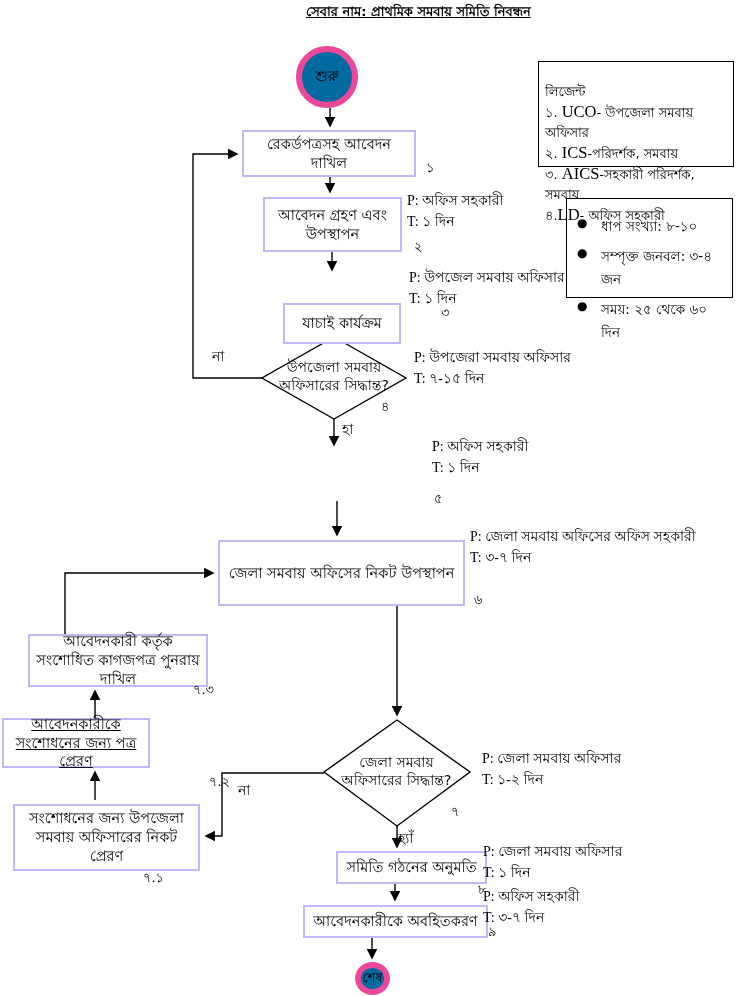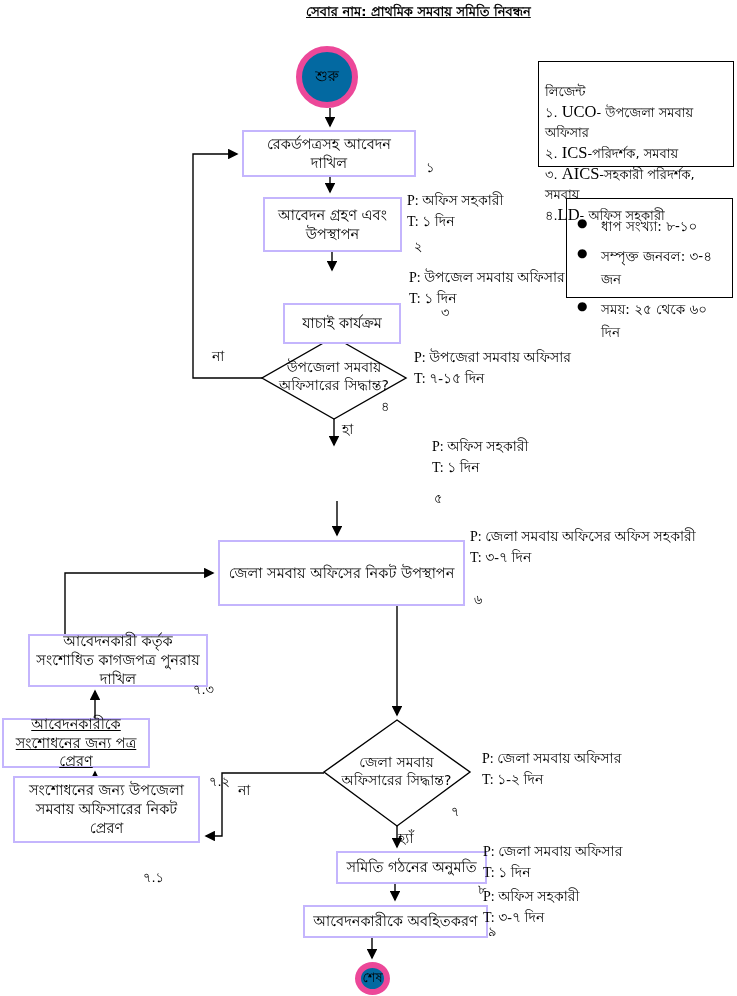--- a/index.html
+++ b/index.html
@@ -84,21 +84,21 @@
 
   <div class="terminal" style="left:296px; top:46px; width:62px; height:62px;">শুরু</div>
   <div class="terminal" style="left:355px; top:962px; width:35px; height:33px; font-size:13px;">শেষ</div>
 
   <div class="box" style="left:242px; top:130px; width:174px; height:47px;">রেকর্ডপত্রসহ আবেদন দাখিল</div>
   <div class="box" style="left:263px; top:197px; width:139px; height:55px;">আবেদন গ্রহণ এবং উপস্থাপন</div>
   <div class="box" style="left:283px; top:275px; width:118px; height:41px;margin-top:28px;">যাচাই কার্যক্রম</div>
   <div class="box thick" style="left:218px; top:540px; width:247px; height:66px;">জেলা সমবায় অফিসের নিকট উপস্থাপন</div>
   <div class="box thick" style="left:2px; top:634px; width:180px; height:53px;margin-left:26px;">আবেদনকারী কর্তৃক সংশোধিত কাগজপত্র পুনরায় দাখিল</div>
   <div class="box thick" style="left:2px; top:718px; width:148px; height:50px;text-decoration:underline;">আবেদনকারীকে সংশোধনের জন্য পত্র প্রেরণ</div>
-  <div class="box" style="left:13px; top:776px; width:187px; height:67px;">সংশোধনের জন্য উপজেলা সমবায় অফিসারের নিকট প্রেরণ</div>
+  <div class="box" style="left:13px; top:804px; width:187px; height:67px;">সংশোধনের জন্য উপজেলা সমবায় অফিসারের নিকট প্রেরণ</div>
   <div class="box" style="left:336px; top:851px; width:151px; height:33px;">সমিতি গঠনের অনুমতি</div>
   <div class="box thick" style="left:303px; top:905px; width:185px; height:33px;">আবেদনকারীকে অবহিতকরণ</div>
 
   <div class="dlabel" style="left:268px; top:358px; width:132px;">উপজেলা সমবায় অফিসারের সিদ্ধান্ত?</div>
   <div class="dlabel" style="left:330px; top:753px; width:133px;">জেলা সমবায় অফিসারের সিদ্ধান্ত?</div>
 
   <div class="num" style="left:426px; top:158px;">১</div>
   <div class="num" style="left:414px; top:237px;">২</div>
   <div class="num" style="left:441px; top:303px;">৩</div>
   <div class="num" style="left:381px; top:397px;">৪</div>

